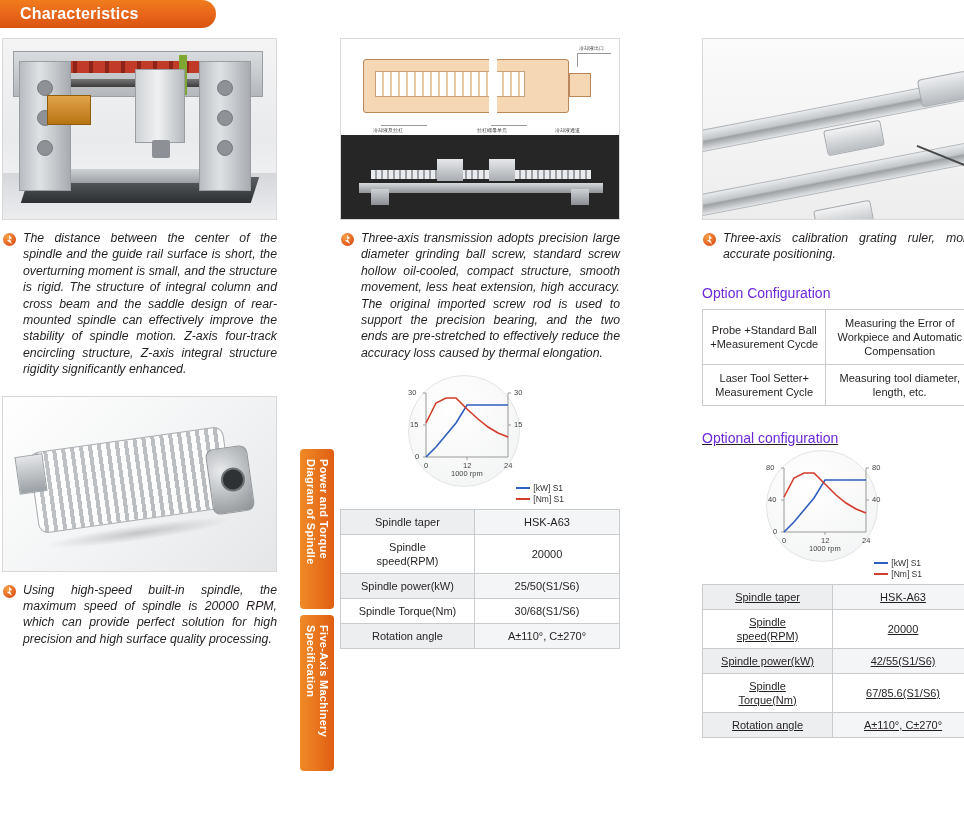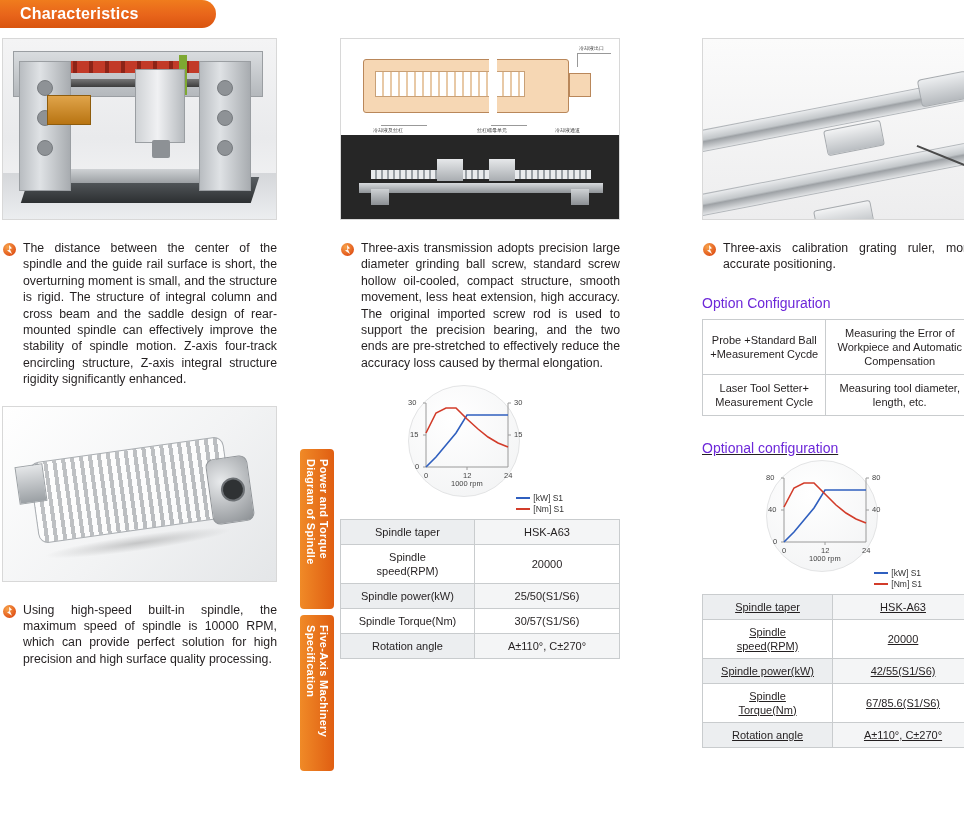--- a/index.html
+++ b/index.html
@@ -211,21 +211,21 @@
     background: linear-gradient(to bottom,#e4e6e8,#9ba0a4);
     transform: rotate(-8deg); border:1px solid #9ba0a4;
   }
   .sp-shadow {
     position:absolute; left:40px; top:128px; width:190px; height:16px;
     background: radial-gradient(ellipse at center, rgba(0,0,0,.18), rgba(0,0,0,0) 70%);
     transform: rotate(-8deg);
   }
 
   
-  .bullet { display:flex; margin-top: 20px; }
+  .bullet { display:flex; margin-top: 10px; font-style: italic; }
   .bullet .mark {
     width: 16px; min-width:16px; height:16px; margin-right:5px; margin-top:2px;
     position: relative;
   }
   .mark:before {
     content:''; position:absolute; left:1px; top:1px; width:13px; height:13px;
     border-radius:50%;
     background: radial-gradient(circle at 35% 30%, #f7a24a, #e2571a 70%, #c0400f);
   }
   .mark:after {
@@ -345,21 +345,21 @@
   <div class="imgbox sp-img mt18">
     <div class="sp-bg"></div>
     <div class="sp-shadow"></div>
     <div class="sp-body"></div>
     <div class="sp-nose"></div>
     <div class="sp-cap"></div>
   </div>
 
   <div class="bullet">
     <span class="mark"></span>
-    <p>Using high-speed built-in spindle, the maximum speed of spindle is 10000 RPM, which can provide perfect solution for high precision and high surface quality processing.</p>
+    <p>Using high-speed built-in spindle, the maximum speed of spindle is 20000 RPM, which can provide perfect solution for high precision and high surface quality processing.</p>
   </div>
 </div>
 
 <div class="side-tabs">
   <div class="side-tab t1">
     <span>Power and Torque Diagram of Spindle</span>
   </div>
   <div class="side-tab t2">
     <span>Five-Axis Machinery Specification</span>
   </div>
@@ -447,21 +447,21 @@
         <tr>
           <td>Spindle speed(RPM)</td>
           <td>20000</td>
         </tr>
         <tr>
           <td>Spindle power(kW)</td>
           <td>25/50(S1/S6)</td>
         </tr>
         <tr>
           <td>Spindle Torque(Nm)</td>
-          <td>30/57(S1/S6)</td>
+          <td>30/68(S1/S6)</td>
         </tr>
         <tr>
           <td>Rotation angle</td>
           <td>A±110°, C±270°</td>
         </tr>
       </tbody>
     </table>
   </div>
 </div>
 

